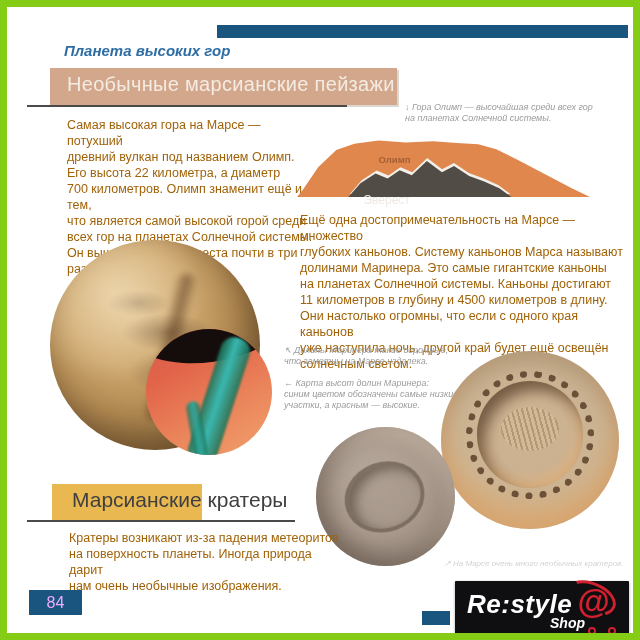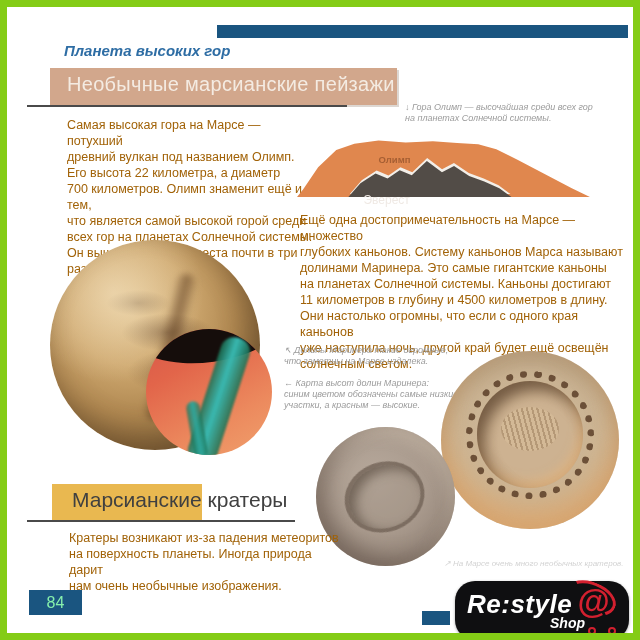--- a/index.html
+++ b/index.html
@@ -70,24 +70,24 @@
     background:radial-gradient(circle at 42% 38%, #b7a99c 0%, #a99a8d 45%, #948579 75%, #837467 100%);
     box-shadow:inset 10px -8px 20px rgba(80,65,55,.45), inset -6px 8px 14px rgba(230,215,195,.35);}
   .gray-rim{position:absolute;left:20%;top:25%;width:58%;height:50%;border-radius:50%;
     border:4px solid rgba(97,82,70,.6);background:rgba(158,142,128,.35);box-sizing:border-box;
     transform:rotate(-20deg);box-shadow:inset 5px 6px 12px rgba(70,56,46,.55);filter:blur(.4px);}
   
   .banner2{left:45px;top:477px;width:150px;height:36px;background:#e9b850;}
   .heading2{left:65px;top:481px;font-size:21px;color:#404040;}
   .rule2{left:20px;top:513px;width:268px;height:2px;background:#4a4a4a;}
   
-  .pagenum{left:22px;top:583px;width:53px;height:25px;background:#1a5580;color:#86efac;
+  .pagenum{left:22px;top:583px;width:53px;height:25px;background:#1a5580;color:#f0abfc;
     font-size:16px;display:flex;align-items:center;justify-content:center;}
   .bluechip{left:415px;top:604px;width:28px;height:14px;background:#1a5580;}
-  .logo{left:448px;top:574px;width:174px;height:59px;background:#0f0f11;border-radius:20px;
+  .logo{left:448px;top:574px;width:174px;height:59px;background:#0f0f11;border-radius:1px;
     box-shadow:0 1px 3px rgba(0,0,0,.35);}
   .logo-name{position:absolute;left:12px;top:8px;font-size:26px;font-weight:bold;font-style:italic;
     color:#ffffff;letter-spacing:.5px;}
   .logo-sub{position:absolute;left:95px;top:34px;font-size:14px;font-weight:bold;font-style:italic;color:#ffffff;}
   .logo-at{position:absolute;left:122px;top:2px;font-size:33px;font-weight:bold;color:#d3202f;font-style:italic;}
   .wheel{position:absolute;width:8px;height:8px;border:2px solid #d3202f;border-radius:50%;box-sizing:border-box;top:46px;}
   .wheel.w1{left:133px;} .wheel.w2{left:153px;}
   .handle{position:absolute;left:110px;top:1px;width:46px;height:26px;border-radius:50%;
     border:3px solid transparent;border-top-color:#d3202f;border-right-color:#d3202f;transform:rotate(22deg);}
 </style>

